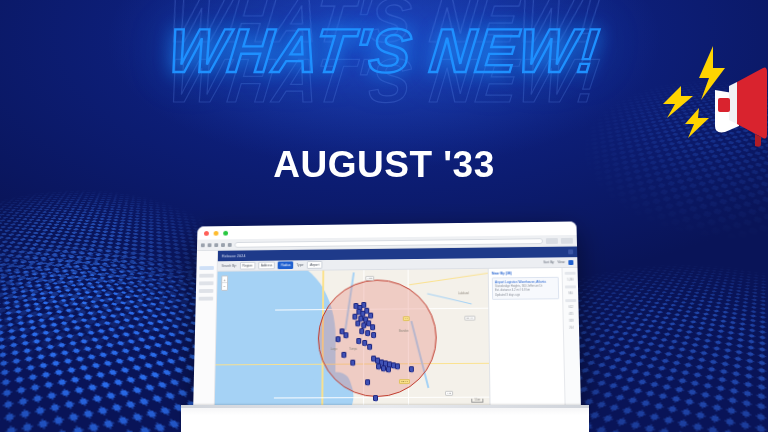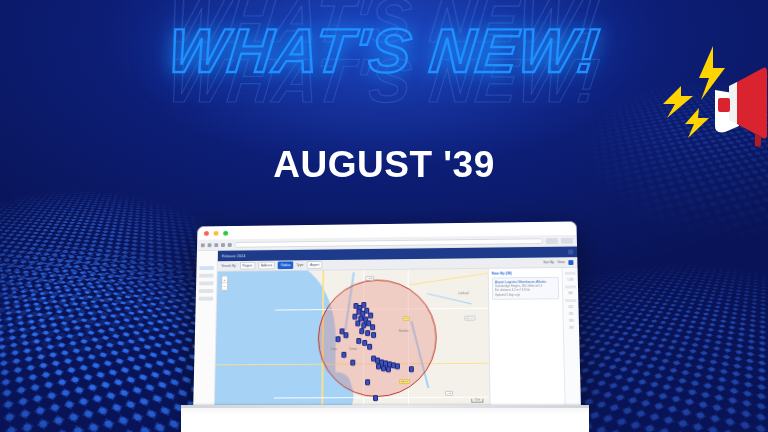--- a/index.html
+++ b/index.html
@@ -271,21 +271,21 @@
 <div id="mesh-left"></div>
 <div id="mesh-left2"></div>
 <div id="mesh-right"></div>
 <div id="mesh-right-top"></div>
 
 <div id="title-wrap">
   <div class="title-line title-ghost ghost-up">WHAT'S NEW!</div>
   <div class="title-line title-ghost ghost-down">WHAT'S NEW!</div>
   <div class="title-line title-main">WHAT'S NEW!</div>
 </div>
-<div id="subtitle">AUGUST '39</div>
+<div id="subtitle">AUGUST '33</div>
 
 <svg id="megaphone" viewBox="0 0 112 112">
   <g>
     <polygon points="58,8 44,40 54,40 46,62 70,30 58,30" fill="#ffd400"></polygon>
     <polygon points="26,48 8,66 20,66 12,80 38,58 26,58" fill="#ffd400"></polygon>
     <polygon points="44,70 30,86 39,86 33,100 54,80 43,80" fill="#ffd400"></polygon>
   </g>
   <g>
     <path d="M60 52 L60 88 Q60 96 70 94 L84 88 L84 56 Z" fill="#ffffff"></path>
     <path d="M82 44 L108 30 Q112 28 112 34 L112 96 Q112 102 108 100 L82 86 Z" fill="#d9232e"></path>

